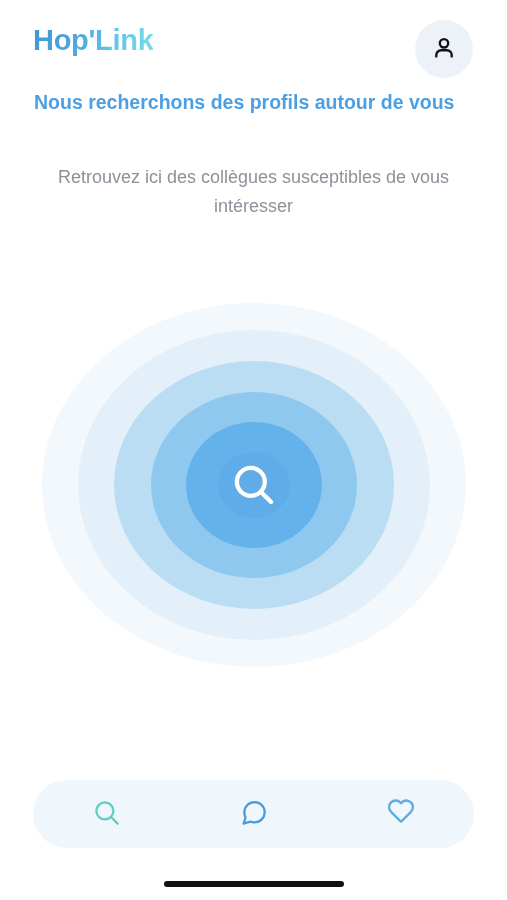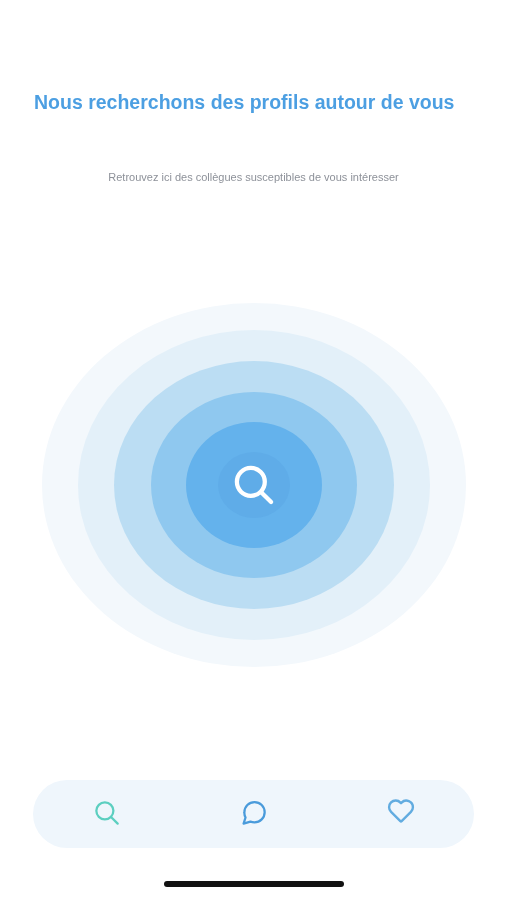--- a/index.html
+++ b/index.html
@@ -75,21 +75,21 @@
     line-height: 32px;
     color: #4C9FE2;
   }
 
   .subtitle {
     position: absolute;
     left: 52px;
     top: 163px;
     width: 403px;
     text-align: center;
-    font-size: 11px;
+    font-size: 18px;
     line-height: 29px;
     color: #8D9199;
     font-weight: normal;
   }
 
   
   .radar {
     position: absolute;
     left: 42px;
     top: 303px;
@@ -156,20 +156,32 @@
     height: 6px;
     border-radius: 3px;
     background: #111111;
   }
 </style>
 </head>
 <body>
 
 <div class="screen">
 
+  <div class="header">
+    <div class="brand">Hop'Link</div>
+
+    <button class="avatar-btn">
+      <span>
+        <svg width="28" height="28" viewBox="0 0 24 24" fill="none" stroke="#111111" stroke-width="2" stroke-linecap="round" stroke-linejoin="round">
+          <circle cx="12" cy="8" r="3.6"></circle>
+          <path d="M5.4 19.2v-1.1a4.2 4.2 0 0 1 4.2-4.2h4.8a4.2 4.2 0 0 1 4.2 4.2v1.1"></path>
+        </svg>
+      </span>
+    </button>
+  </div>
 
   <div class="headline">Nous recherchons des profils autour de vous</div>
 
   <div class="subtitle">Retrouvez ici des collègues susceptibles de vous intéresser</div>
 
   <div class="radar">
     <div class="ring ring-1"></div>
     <div class="ring ring-2"></div>
     <div class="ring ring-3"></div>
     <div class="ring ring-4"></div>

